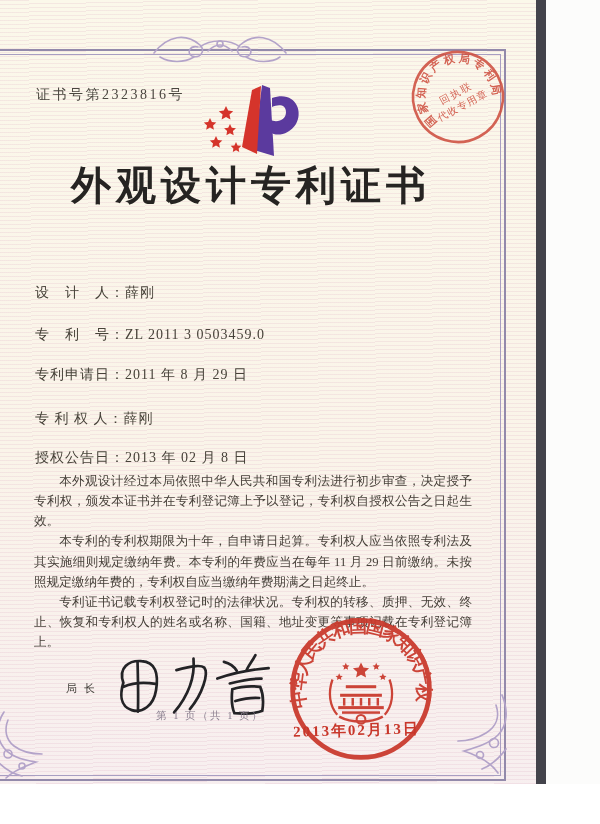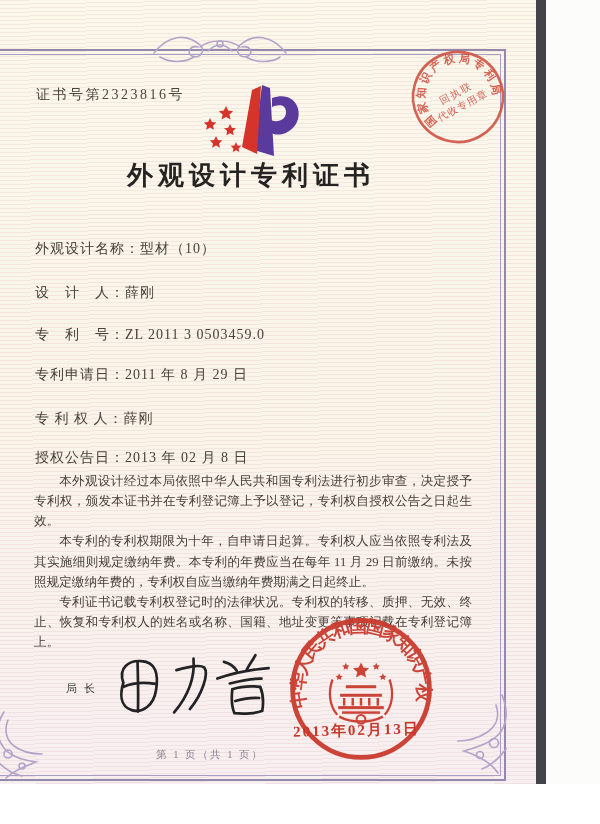--- a/index.html
+++ b/index.html
@@ -13,34 +13,34 @@
     background-color:#fbf7e9;}
   .edge-v{position:absolute;left:536px;top:0;width:10px;height:818px;background:#43434b;}
   .edge-h{position:absolute;left:28px;top:811px;width:518px;height:5px;background:#3f3f47;}
   
   .frame{position:absolute;left:-26px;top:49px;width:528px;height:728px;border:2.5px solid #938aab;}
   .frame::after{content:"";position:absolute;inset:3px;border:1px solid #a89ec2;}
   .ornament{position:absolute;color:#b3a3c9;}
   
   .cert-no{position:absolute;left:36px;top:86px;font-size:14px;letter-spacing:2.5px;color:#4a463f;}
   .logo{position:absolute;left:196px;top:80px;width:110px;height:84px;}
-  .title{position:absolute;left:0;top:158px;width:502px;text-align:center;font-size:26px;font-weight:bold;
+  .title{position:absolute;left:0;top:158px;width:502px;text-align:center;font-size:40px;font-weight:bold;
     letter-spacing:5px;color:#262422;}
   .field{position:absolute;left:35px;font-size:14px;letter-spacing:1px;color:#474239;white-space:pre;}
   .f0{top:240px}.f1{top:284px}.f2{top:326px}.f3{top:366px}.f4{top:410px}.f5{top:449px}
   .body-text{position:absolute;left:34px;top:471px;width:438px;font-size:12.6px;line-height:1.6;
     color:#453f38;text-align:justify;}
   .body-text p{margin:0;text-indent:2em;font-family:Liberation Serif, serif;}
   .director{position:absolute;left:66px;top:681px;font-size:11px;letter-spacing:7px;color:#3d3a35;}
   .signature{position:absolute;left:104px;top:642px;width:195px;height:90px;}
   .main-seal{position:absolute;left:285px;top:613px;width:152px;height:152px;opacity:.93;}
   .date-stamp{position:absolute;left:293px;top:721px;font-size:15px;font-weight:bold;letter-spacing:2px;
     color:#c8362a;transform:rotate(-1.5deg);white-space:nowrap;}
   .receipt-seal{position:absolute;left:405px;top:44px;width:106px;height:106px;opacity:.85;}
-  .footer{position:absolute;left:0;top:748px;width:420px;text-align:center;font-size:10.5px;
+  .footer{position:absolute;left:0;top:709px;width:420px;text-align:center;font-size:10.5px;
     letter-spacing:2px;color:#8a7f8f;}
   svg text{font-family:"Liberation Serif", serif;}
 </style>
 </head>
 <body>
 
 <div id="stage">
   <div class="page">
 
     <div class="frame"></div>
@@ -88,21 +88,20 @@
           <path d="M14,38 l1.9,4 4.4,.5 -3.2,3 .8,4.3 -3.9-2.2 -3.8,2.2 .8-4.3 -3.2-3 4.3-.5 Z"></path>
           <path d="M34,44 l1.8,3.8 4.2,.5 -3.1,2.8 .8,4.1 -3.7-2 -3.6,2 .7-4.1 -3-2.8 4.1-.5 Z"></path>
           <path d="M20,56 l1.9,4 4.4,.5 -3.2,3 .8,4.3 -3.9-2.2 -3.8,2.2 .8-4.3 -3.2-3 4.3-.5 Z"></path>
           <path d="M40,62 l1.6,3.4 3.8,.4 -2.8,2.6 .7,3.7 -3.3-1.8 -3.2,1.8 .6-3.7 -2.7-2.6 3.7-.4 Z"></path>
         </g>
       </g>
     </svg>
 
     <div class="title">外观设计专利证书</div>
 
-    <div class="field f0"><span>外观设计名称：</span><span>型材（10）</span></div>
     <div class="field f1"><span>设　计　人：</span><span>薛刚</span></div>
     <div class="field f2"><span>专　利　号：</span><span>ZL 2011 3 0503459.0</span></div>
     <div class="field f3"><span>专利申请日：</span><span>2011 年 8 月 29 日</span></div>
     <div class="field f4"><span>专 利 权 人：</span><span>薛刚</span></div>
     <div class="field f5"><span>授权公告日：</span><span>2013 年 02 月 8 日</span></div>
 
     <div class="body-text">
       <p>本外观设计经过本局依照中华人民共和国专利法进行初步审查，决定授予专利权，颁发本证书并在专利登记簿上予以登记，专利权自授权公告之日起生效。</p>
       <p>本专利的专利权期限为十年，自申请日起算。专利权人应当依照专利法及其实施细则规定缴纳年费。本专利的年费应当在每年 11 月 29 日前缴纳。未按照规定缴纳年费的，专利权自应当缴纳年费期满之日起终止。</p>
       <p>专利证书记载专利权登记时的法律状况。专利权的转移、质押、无效、终止、恢复和专利权人的姓名或名称、国籍、地址变更等事项记载在专利登记簿上。</p>

